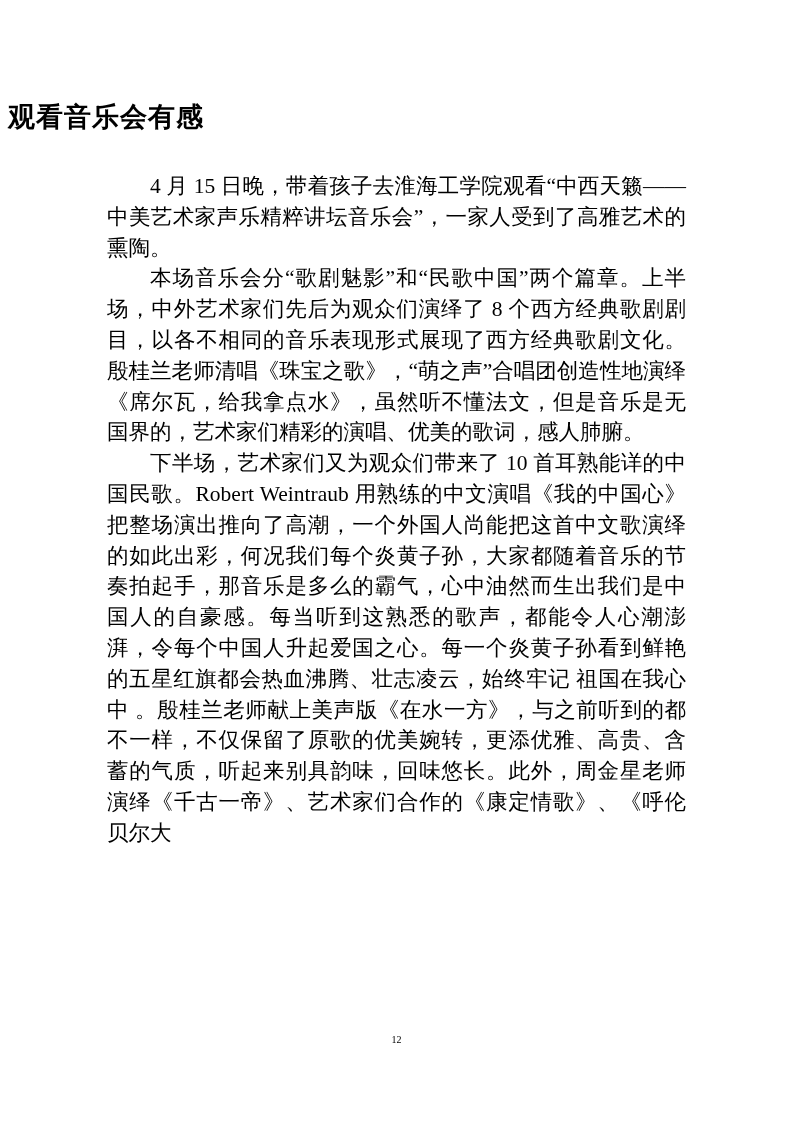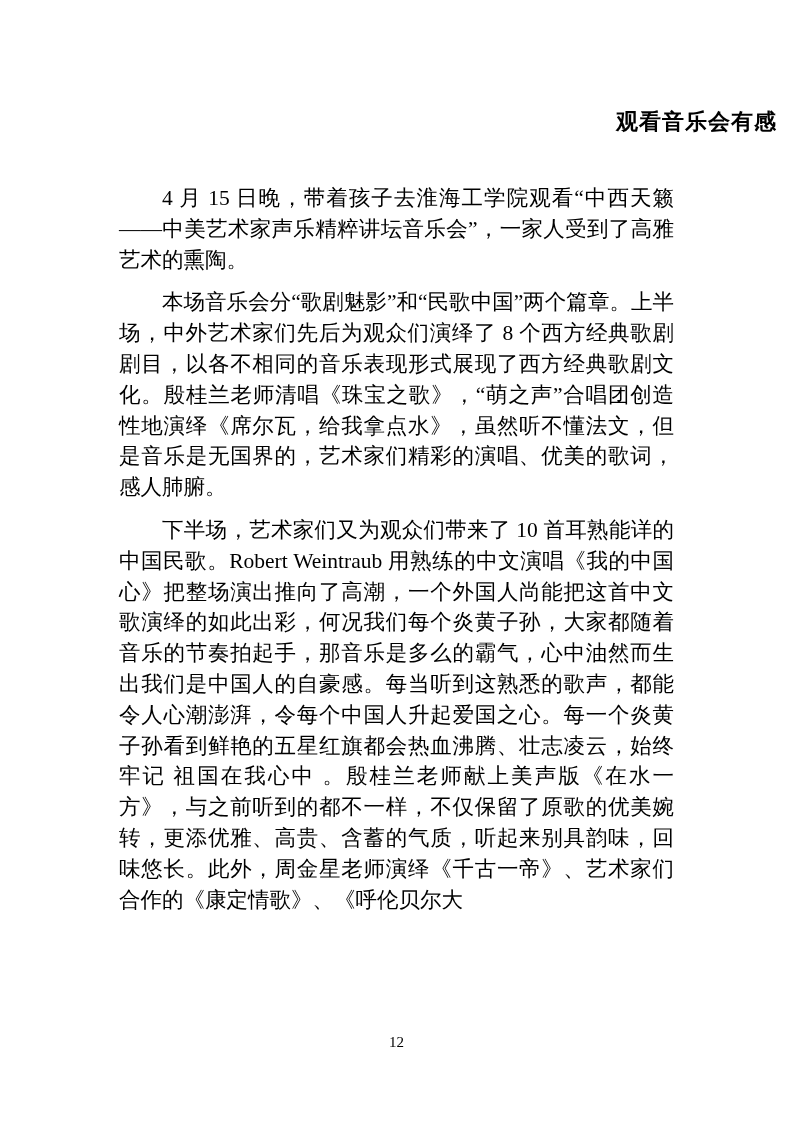--- a/index.html
+++ b/index.html
@@ -13,52 +13,52 @@
     height: 1122px;
     background: #ffffff;
     overflow: hidden;
     color: #000000;
   }
   .doc-title {
     position: absolute;
     top: 91px;
     left: 0;
     right: 0;
-    margin: 16px;
-    text-align: right;
+    margin: 8px;
+    text-align: left;
     font-family: "Liberation Sans", "DejaVu Sans", sans-serif;
     font-weight: 700;
-    font-size: 22px;
+    font-size: 27px;
     letter-spacing: 1px;
     color: #000000;
   }
   .doc-body {
     position: absolute;
     left: 107px;
     top: 171px;
     width: 579px;
     font-family: "Liberation Serif", "DejaVu Serif", serif;
     font-size: 21.5px;
     line-height: 30.8px;
     text-align: justify;
     color: #000000;
   }
   .doc-body p {
-    margin: 12px;
+    margin: 0;
     padding: 0;
     text-indent: 2em;
   }
   .page-number {
     position: absolute;
     top: 1034px;
     left: 0;
     right: 0;
     text-align: center;
     font-family: "Liberation Serif", "DejaVu Serif", serif;
-    font-size: 15px;
+    font-size: 10px;
     color: #000000;
   }
 </style>
 </head>
 <body>
 
 <div class="page">
 
   <h1 class="doc-title">观看音乐会有感</h1>
 

